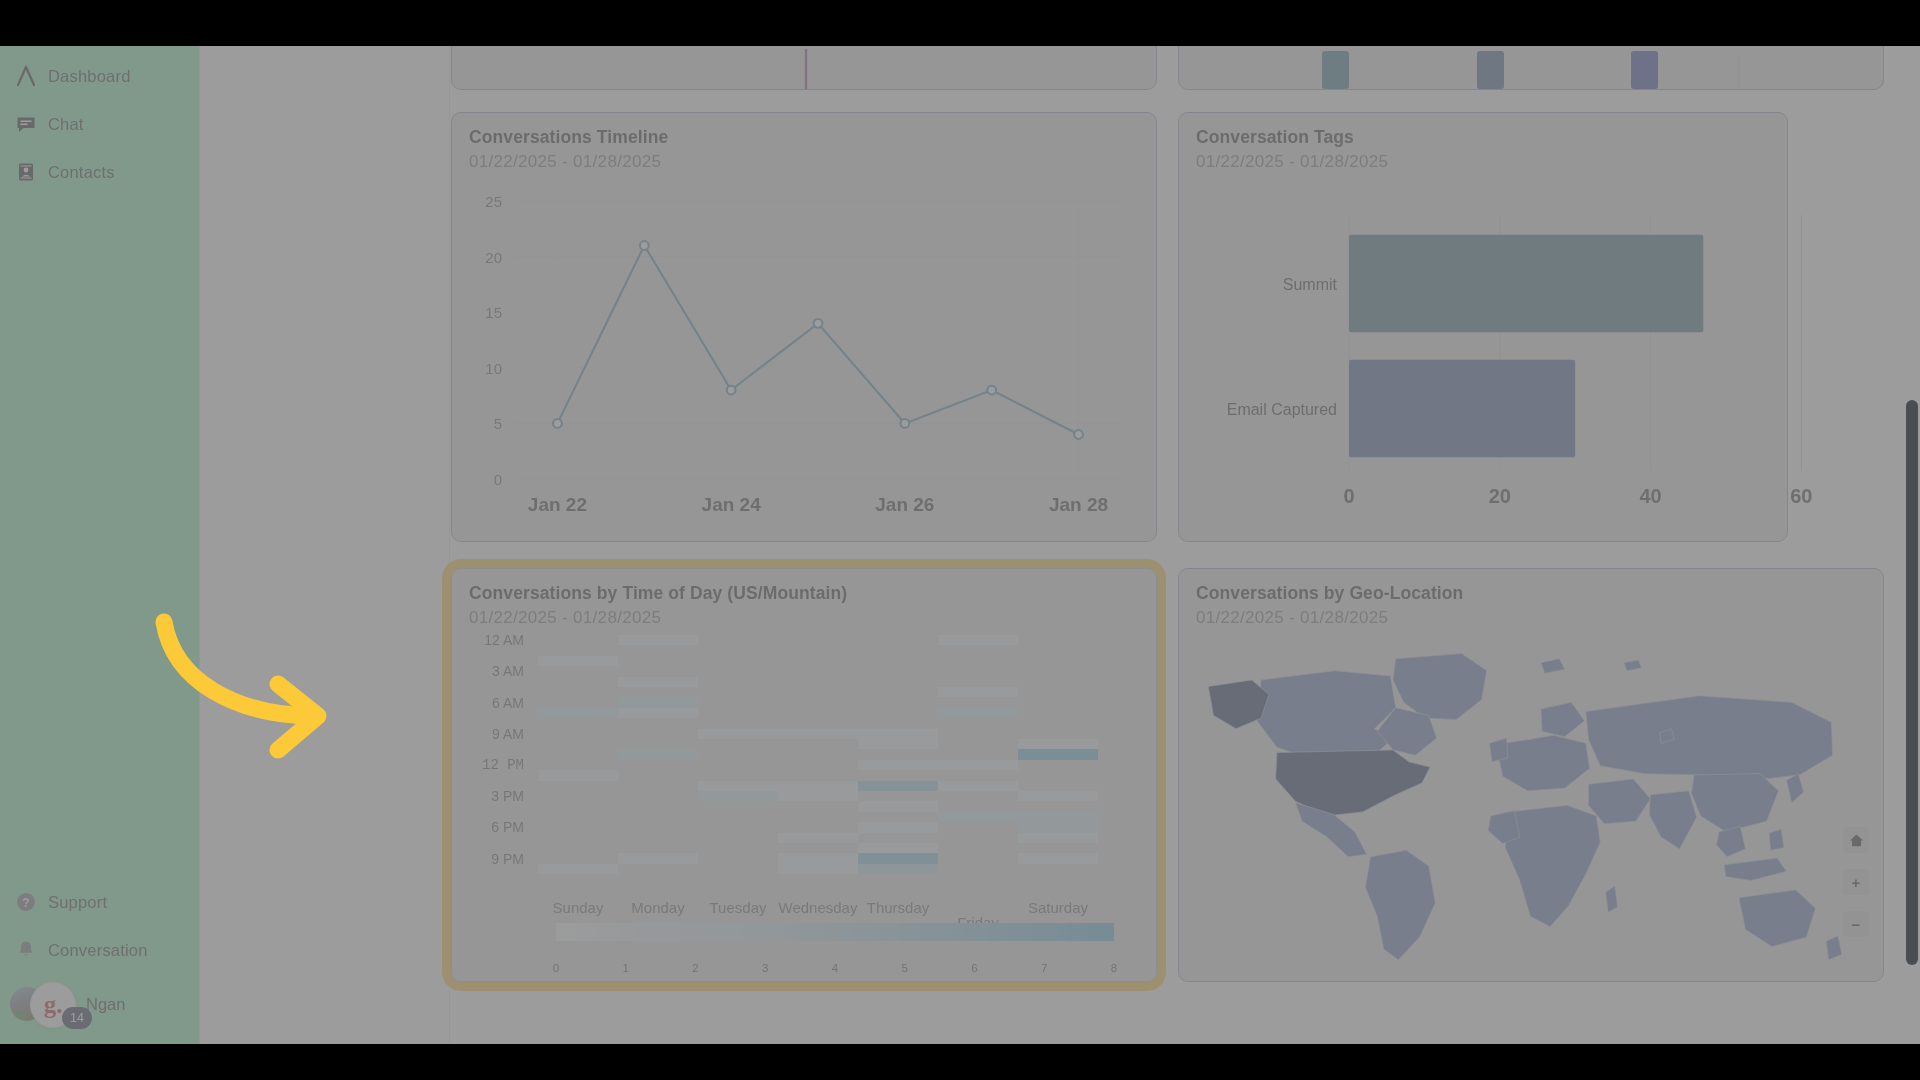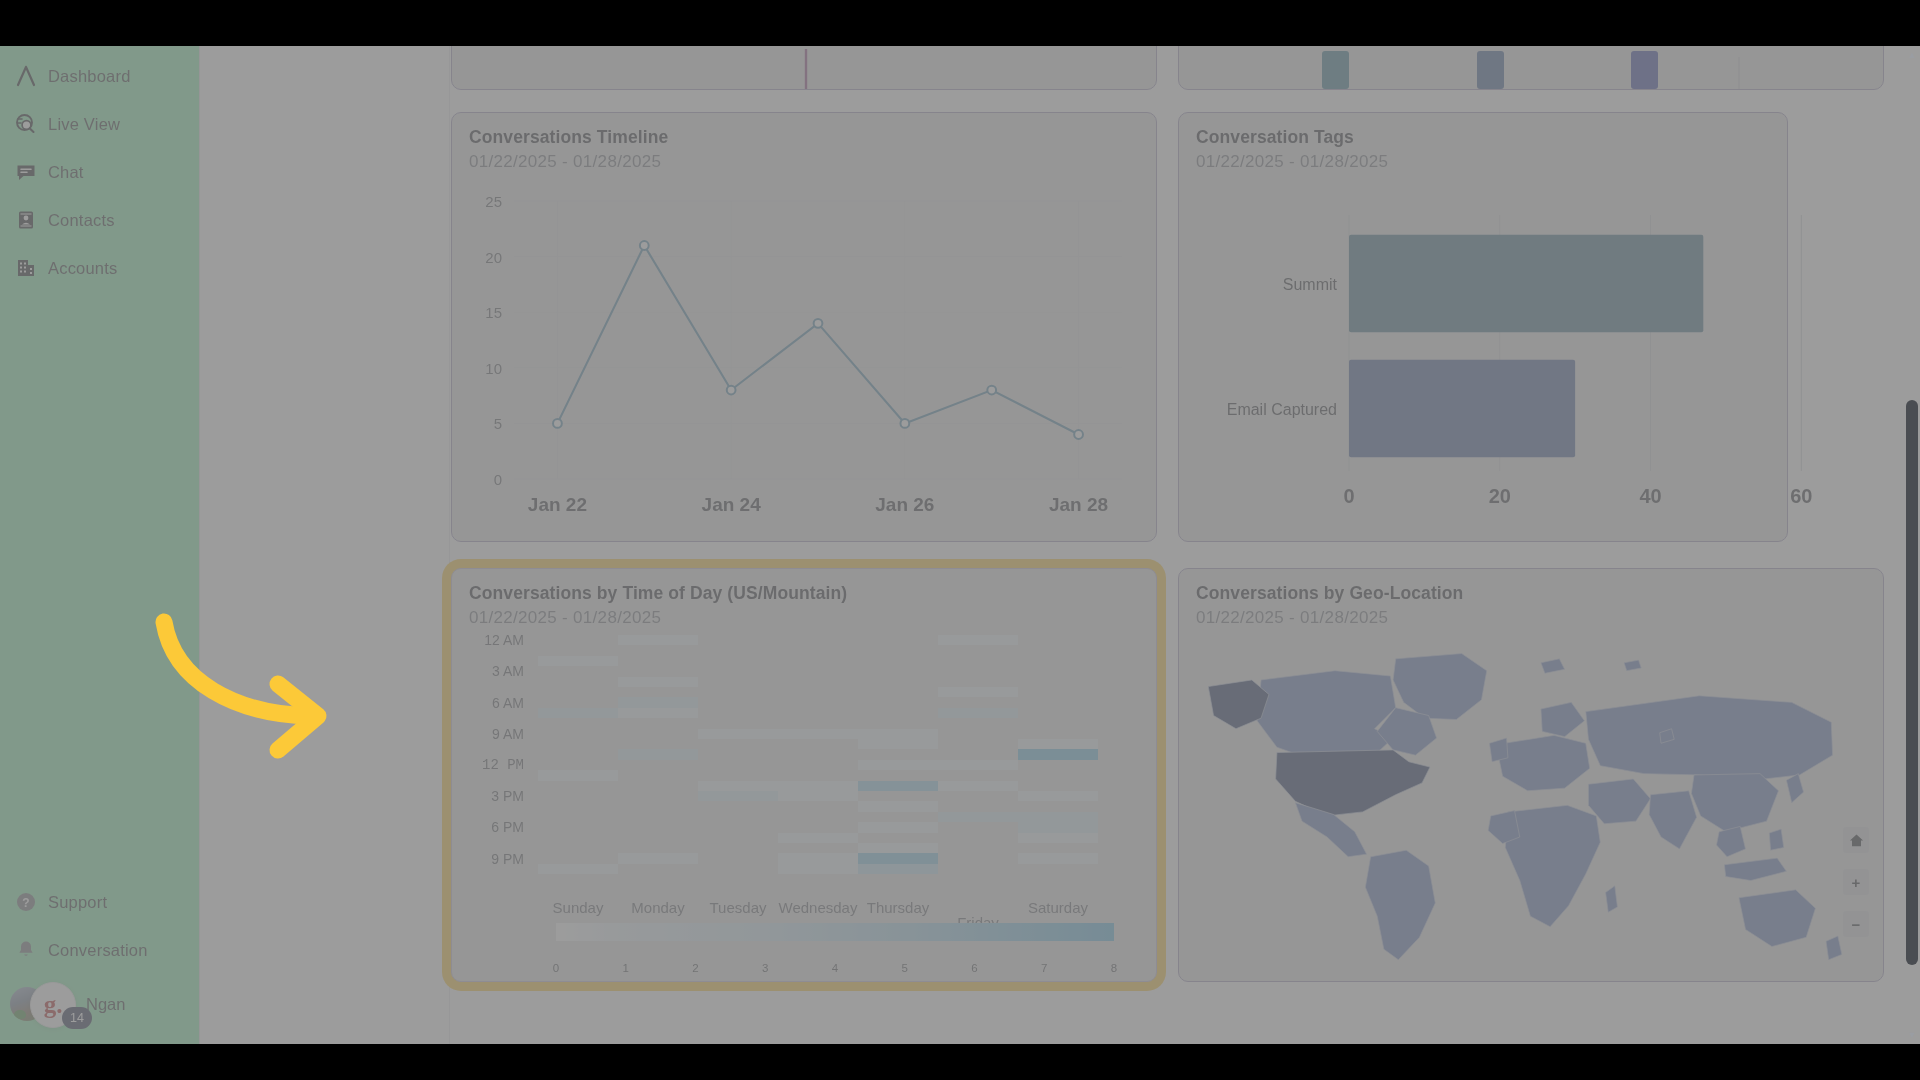--- a/index.html
+++ b/index.html
@@ -213,31 +213,20 @@
 
       <div class="nav-item">
         <span class="ico">
           <svg width="24" height="24" viewBox="0 0 24 24">
               <path d="M12 3 L20 21 M12 3 L4 21" stroke="#15181d" stroke-width="2.2" fill="none" stroke-linecap="round"></path>
             </svg>
         </span>
         <span class="lbl">Dashboard</span>
       </div>
 
-      <div class="nav-item">
-        <span class="ico">
-          <svg width="24" height="24" viewBox="0 0 24 24">
-              <circle cx="10.5" cy="10.5" r="7.5" fill="none" stroke="#15181d" stroke-width="1.9"></circle>
-              <circle cx="12.5" cy="13" r="4.4" fill="#fff" stroke="#15181d" stroke-width="1.7"></circle>
-              <path d="M15.6 16.2 L19.5 20" stroke="#15181d" stroke-width="2.1" stroke-linecap="round"></path>
-              <path d="M4 7 h4 M4 11 h3" stroke="#15181d" stroke-width="1.6" stroke-linecap="round"></path>
-            </svg>
-        </span>
-        <span class="lbl">Live View</span>
-      </div>
 
       <div class="nav-item">
         <span class="ico">
           <svg width="24" height="24" viewBox="0 0 24 24">
               <path d="M3.5 5.5 h17 v10.5 h-11 L5 20 v-4 H3.5 Z" fill="#15181d"></path>
               <path d="M7 9.3 h10 M7 12.3 h6" stroke="#fff" stroke-width="1.6" stroke-linecap="round"></path>
             </svg>
         </span>
         <span class="lbl">Chat</span>
       </div>
@@ -249,39 +238,20 @@
           <svg width="24" height="24" viewBox="0 0 24 24">
               <rect x="5" y="3.5" width="14" height="17" rx="1.6" fill="#15181d"></rect>
               <circle cx="12" cy="10" r="2.4" fill="#fff"></circle>
               <path d="M8 16.5 q4-3.6 8 0" fill="#fff"></path>
               <path d="M6.5 6 h11 M6.5 18 h11" stroke="#fff" stroke-width="1.1"></path>
             </svg>
         </span>
         <span class="lbl">Contacts</span>
       </div>
 
-      <div class="nav-item">
-        <span class="ico">
-          <svg width="24" height="24" viewBox="0 0 24 24">
-              <rect x="4" y="4" width="10" height="16" fill="#15181d"></rect>
-              <rect x="14" y="9" width="6" height="11" fill="#15181d"></rect>
-              <g fill="#fff">
-                <rect x="6" y="6.5" width="2" height="2"></rect>
-                <rect x="10" y="6.5" width="2" height="2"></rect>
-                <rect x="6" y="10.5" width="2" height="2"></rect>
-                <rect x="10" y="10.5" width="2" height="2"></rect>
-                <rect x="6" y="14.5" width="2" height="2"></rect>
-                <rect x="10" y="14.5" width="2" height="2"></rect>
-                <rect x="16" y="12" width="2" height="2"></rect>
-                <rect x="16" y="16" width="2" height="2"></rect>
-              </g>
-            </svg>
-        </span>
-        <span class="lbl">Accounts</span>
-      </div>
 
     </div>
 
     <div id="sidebar-bottom">
       <div class="nav-item">
         <span class="ico">
           <svg width="24" height="24" viewBox="0 0 24 24">
               <circle cx="12" cy="12" r="9" fill="#6e7177"></circle>
               <text x="12" y="16.6" font-size="12" font-weight="700" fill="#fff" text-anchor="middle" font-family="Liberation Sans, sans-serif">?</text>
             </svg>

